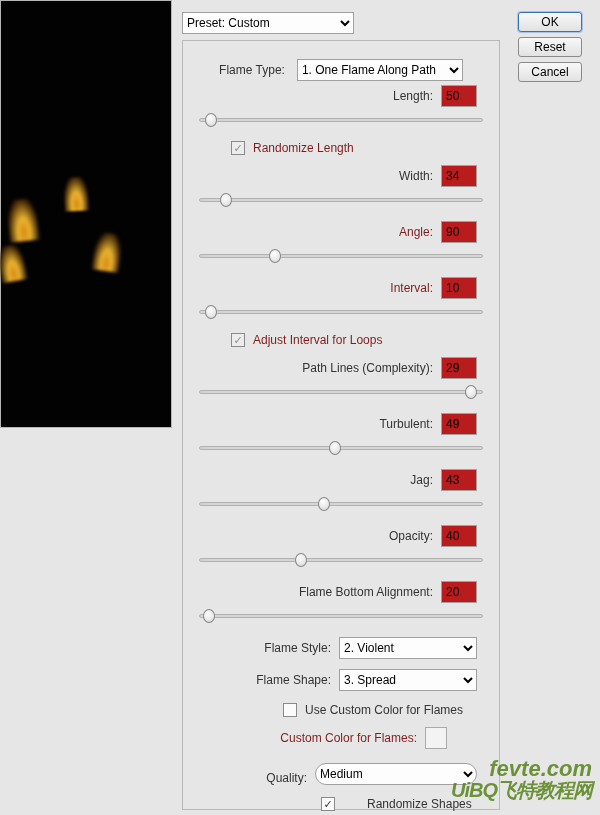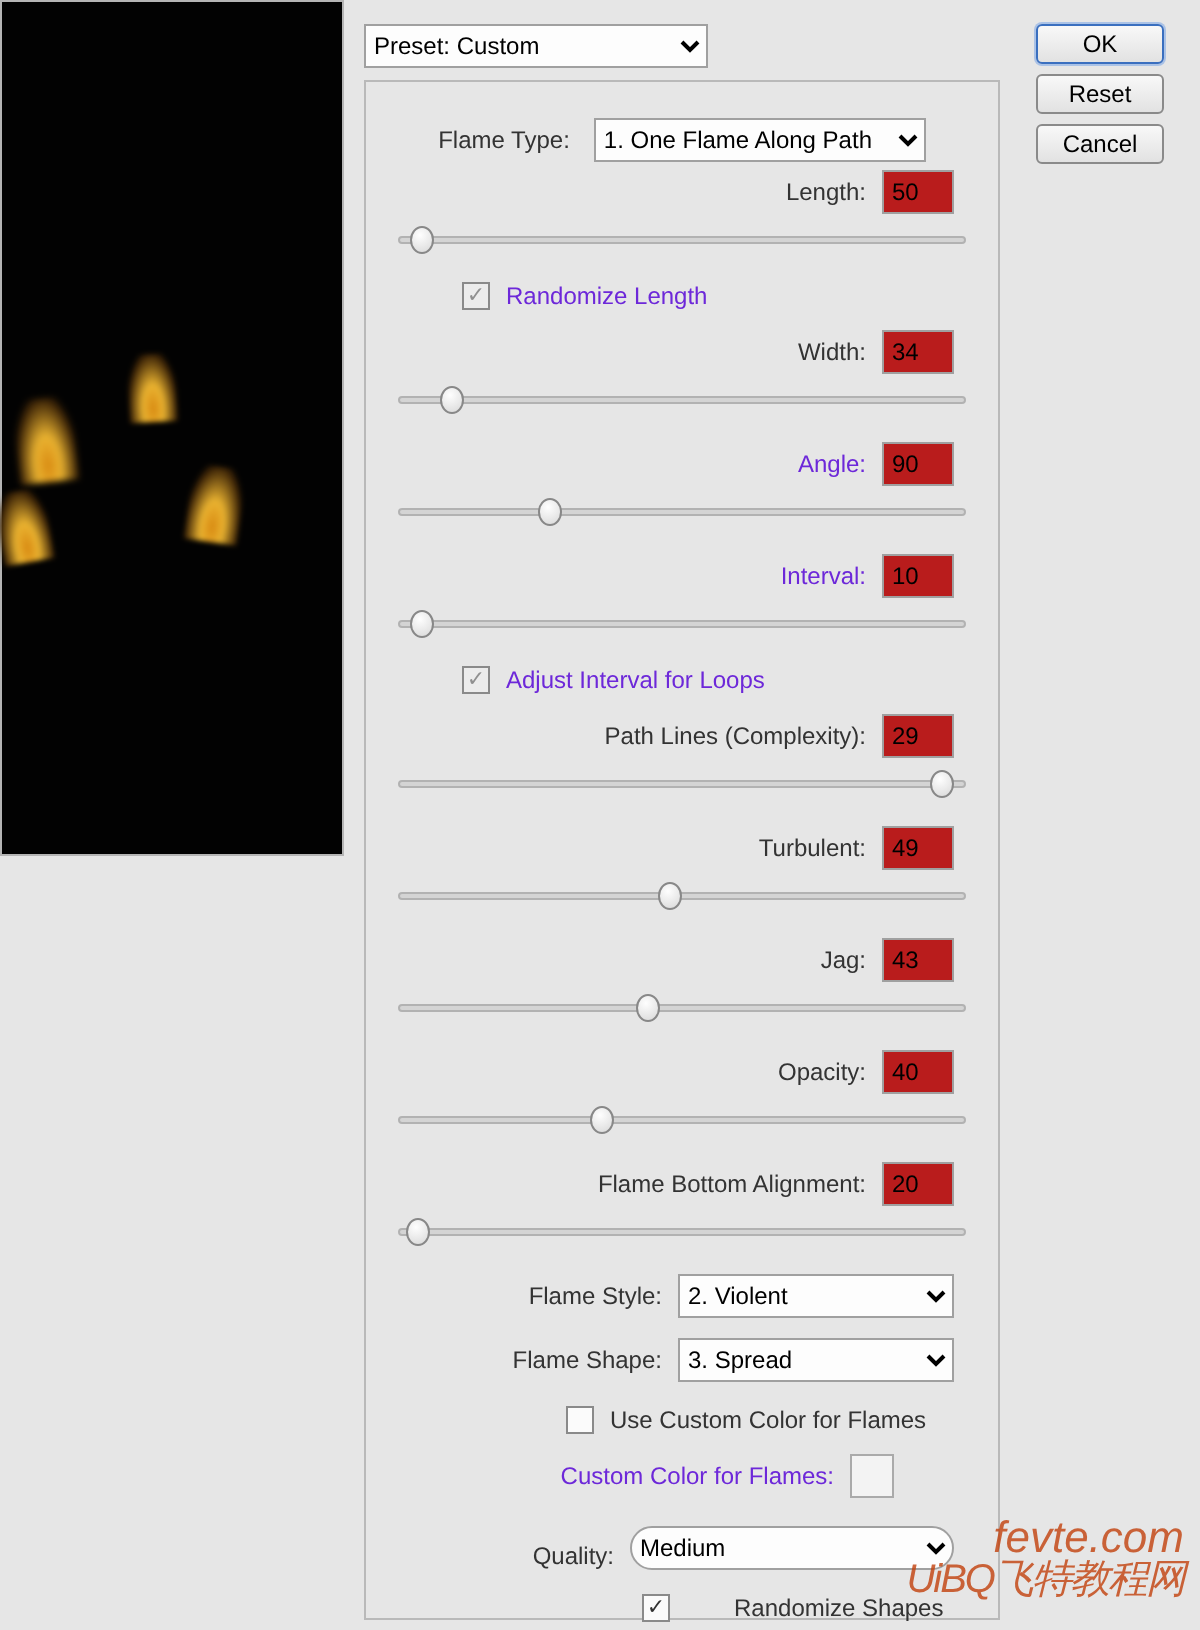--- a/index.html
+++ b/index.html
@@ -137,43 +137,43 @@
     background: #fbfbfb;
     display: flex;
     align-items: center;
     justify-content: center;
     font-size: 11px;
     line-height: 1;
   }
   .chk.disabled { background: #ececec; color: #909090; }
   .chk.checked::after { content: "✓"; font-size: 11px; color: #333; }
   .chk.disabled.checked::after { color: #909090; }
-  .label-disabled { color: #6d28d9; }
+  .label-disabled { color: #7f1d1d; }
   .swatch {
     width: 22px;
     height: 22px;
     border: 1px solid #aaa;
     background: #f3f3f3;
   }
   .flametype-row { justify-content: center; margin-top: 4px; }
   .row.flametype-row .row-label { margin-right: 4px; }
   .row-pair { display: flex; align-items: center; justify-content: flex-end; gap: 8px; margin-top: 4px; padding-right: 8px; }
   .row-combo { display: flex; align-items: center; justify-content: flex-end; gap: 8px; margin: 10px 0 0 0; padding-right: 8px; }
   .row-combo select { width: 138px; }
   .color-row { display:flex; align-items:center; justify-content:flex-end; gap:8px; padding-right:38px; margin-top:10px; }
   .quality-row { display:flex; align-items:flex-end; justify-content:flex-end; gap:8px; margin-top:14px; padding-right: 8px; }
   .quality-row select { width: 162px; border-radius: 11px; }
   .watermark {
     position: absolute;
     right: 8px;
     bottom: 14px;
-    font-weight: normal;
+    font-weight: bold;
     font-style: italic;
     font-size: 22px;
-    color: #c2410c;
+    color: #4d7c0f;
     text-align: right;
     line-height: 1.05;
     opacity: 0.8;
     pointer-events: none;
   }
   .watermark .sub { font-size: 20px; letter-spacing: -1px; }
 </style>
 </head>
 <body>
 

